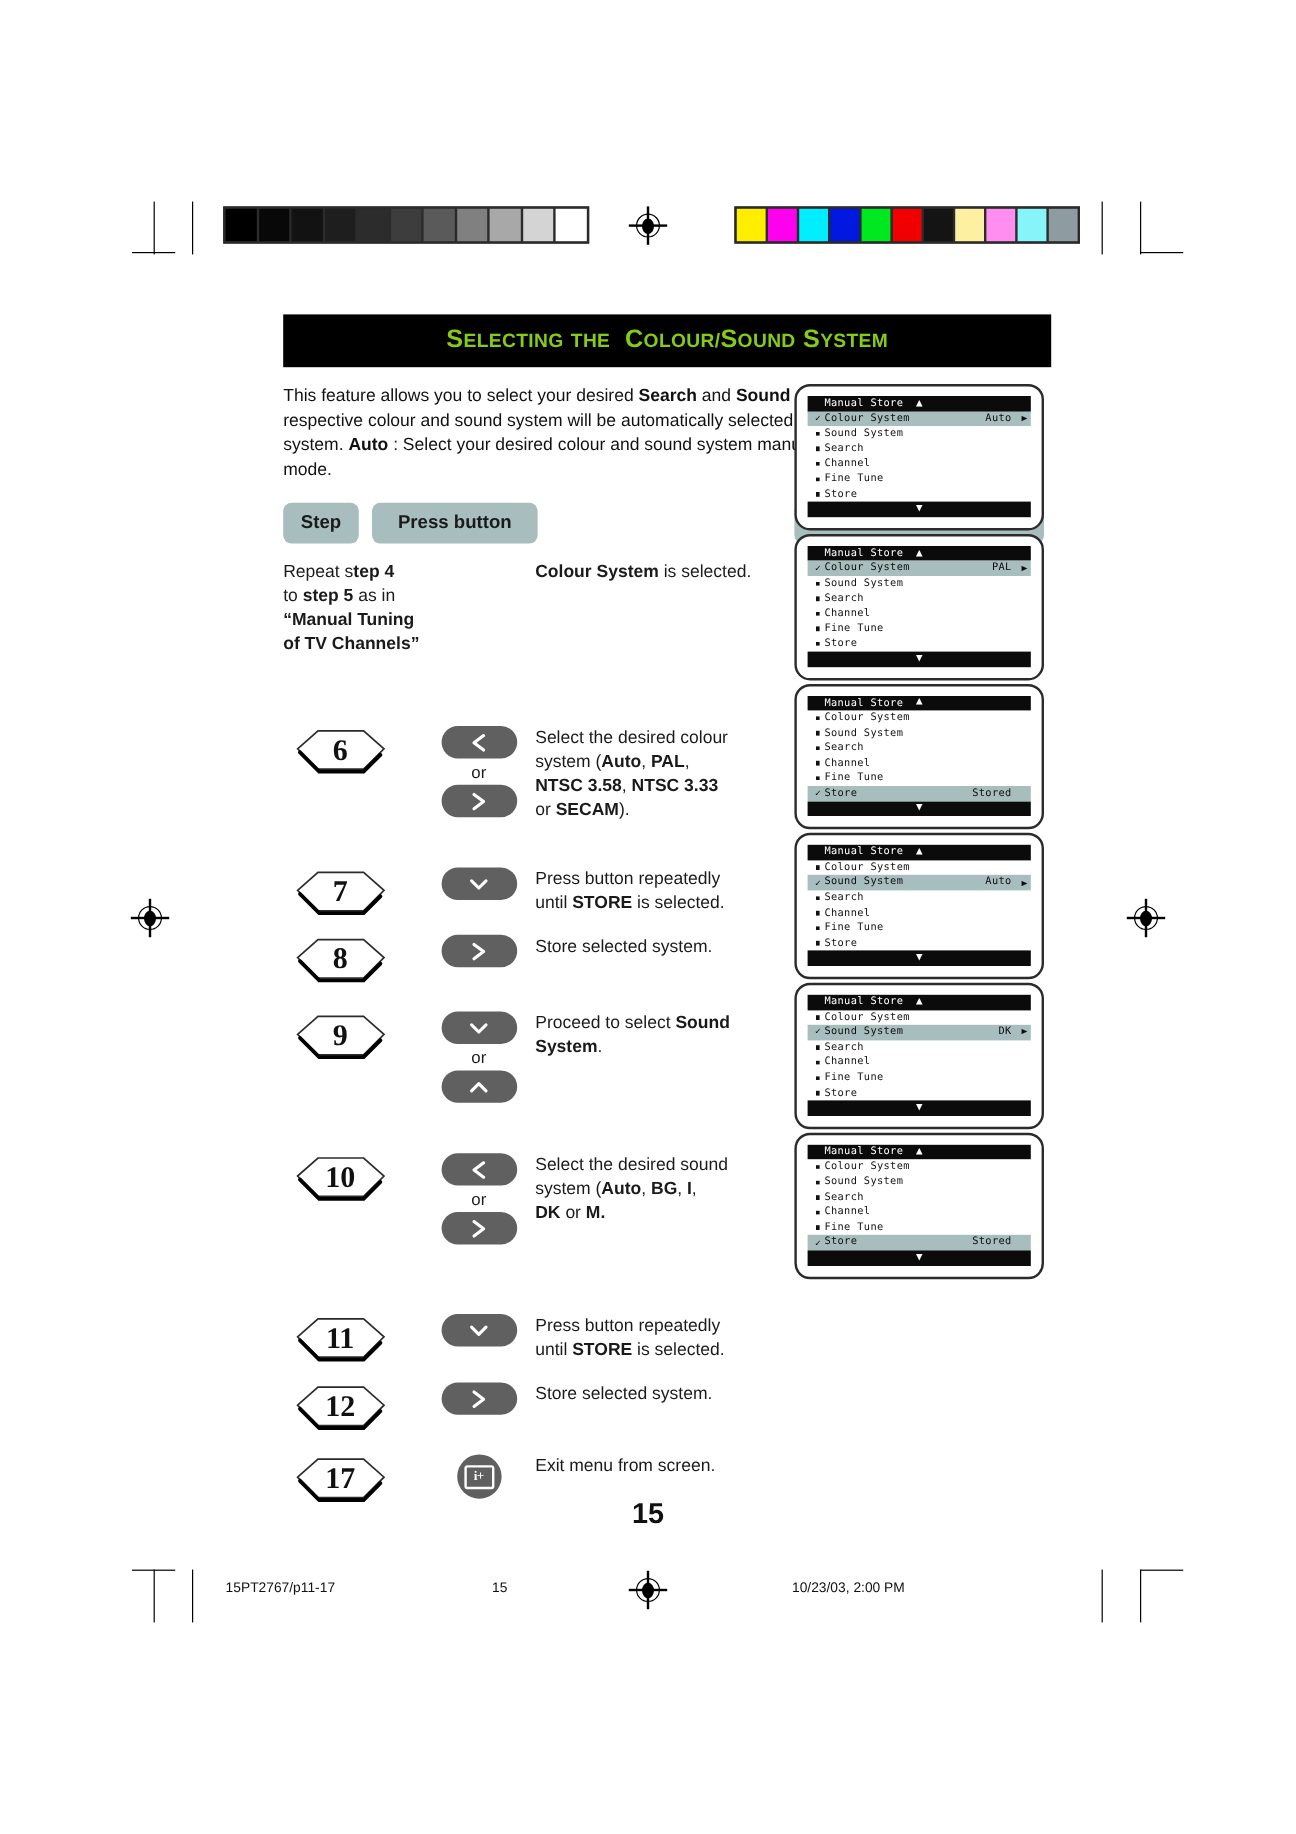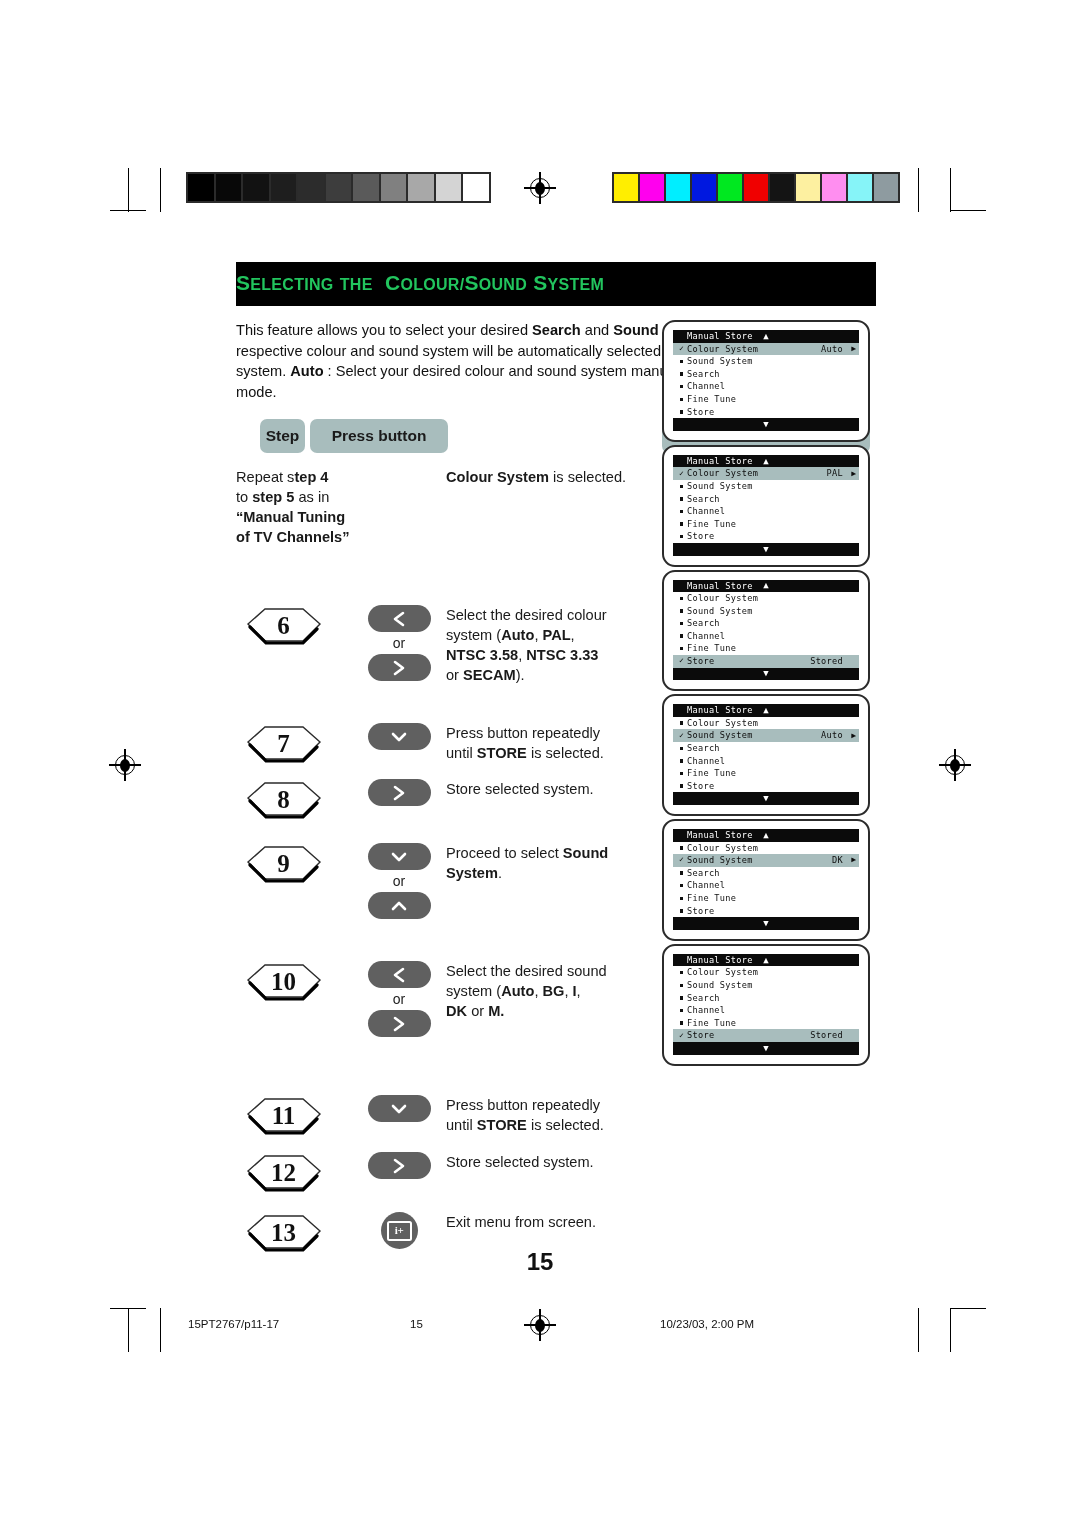--- a/index.html
+++ b/index.html
@@ -25,41 +25,41 @@
   .reg-target .hl{position:absolute;top:14.2px;left:-1px;height:1.5px;width:32px;background:#000;}
 
   .strip{position:absolute;display:flex;border:1.5px solid #2b2b2b;background:#2b2b2b;box-sizing:border-box;}
   .strip .sw{width:25.5px;height:27px;margin:1px;}
   .strip.color .sw{width:24px;}
 
   
   .content{position:absolute;left:236px;top:262px;width:640px;}
 
   .title-bar{
-    background:#000;color:#22c55e;
+    background:#000;color:#84cc16;text-align:center;
     padding:9px 0 11px;letter-spacing:.3px;
   }
   .title-bar .t{
     font-weight:bold;font-size:21px;
   }
   .title-bar .t .sc{font-size:16px;}
 
   .intro{
     margin-top:14px;font-size:14.6px;line-height:20.5px;color:#111;
   }
   .intro b{font-weight:bold;}
 
   
   .pill-row{position:relative;height:38px;margin-top:17px;}
   .pill{
     position:absolute;background:#a8bdbd;color:#1b1b1b;
     border-radius:7px;font-weight:bold;font-size:15.5px;
     display:flex;align-items:center;justify-content:center;height:34px;
   }
-  #pill-step{left:0;width:45px;margin-left:24px;}
+  #pill-step{left:0;width:63px;}
   #pill-press{left:74px;width:138px;}
   #pill-result{left:426px;width:208px;}
 
   
   .body-row{position:relative;}
 
   .col-step{position:absolute;width:95px;text-align:center;}
   .col-btn{position:absolute;left:108px;width:110px;}
   .col-desc{position:absolute;left:210px;width:215px;font-size:14.6px;line-height:20px;}
   .col-desc b{font-weight:bold;}
@@ -393,21 +393,21 @@
         </div>
         <div class="col-desc" style="top: 0px;">Store selected system.</div>
       </div>
       <div class="body-row" style="position: absolute; top: 745px; left: 0px; width: 640px;">
         <div class="col-step" style="top: 0px; margin-top: 0px;">
           <div class="diamond">
             <svg width="78" height="44" viewBox="0 0 78 44">
               <path d="M3 19 L20 4 L58 4 L75 19 L58 36 L20 36 Z" fill="none" stroke="#2b2b2b" stroke-width="1.4"></path>
               <path d="M5 22 L21 38 L58 38 L72 24" fill="none" stroke="#000000" stroke-width="3.2" stroke-linecap="round"></path>
             </svg>
-            <div class="num">13</div>
+            <div class="num">17</div>
           </div>
         </div>
         <div class="col-btn" style="top: 0px;">
           <div class="rbtn-circle">
             <div class="menu-glyph">i+</div>
           </div>
         </div>
         <div class="col-desc" style="top: 0px;">Exit menu from screen.</div>
       </div>
     </div>

